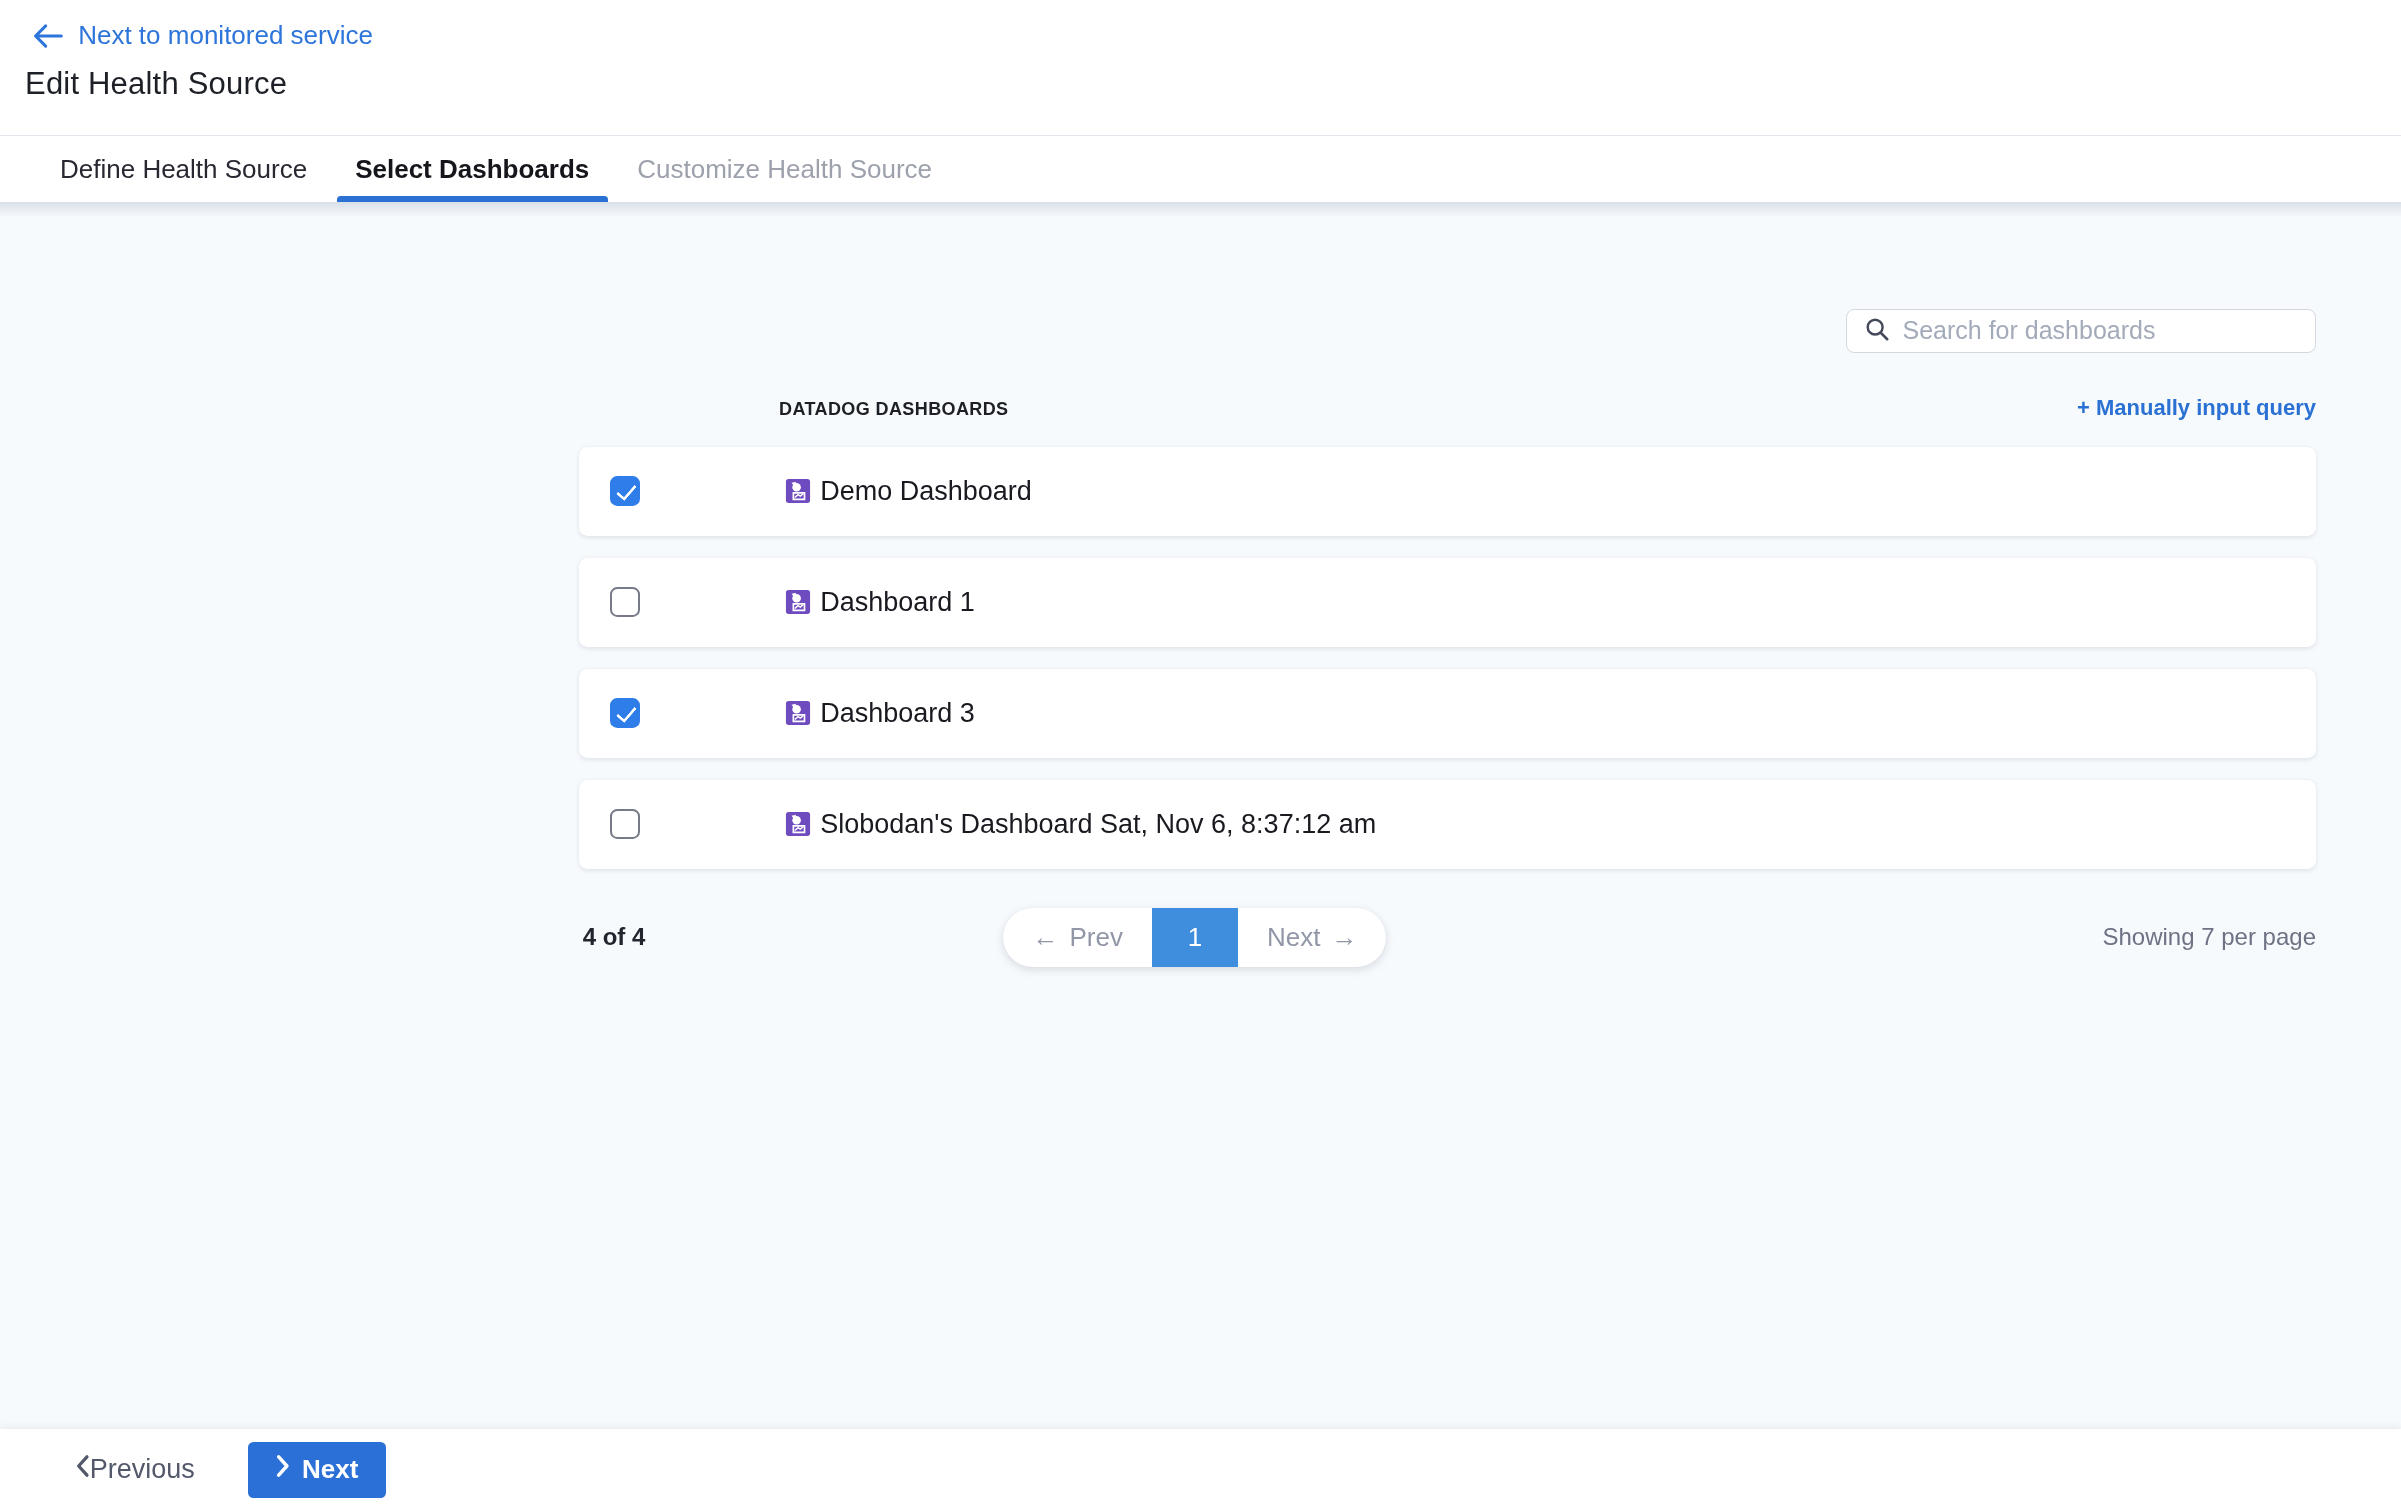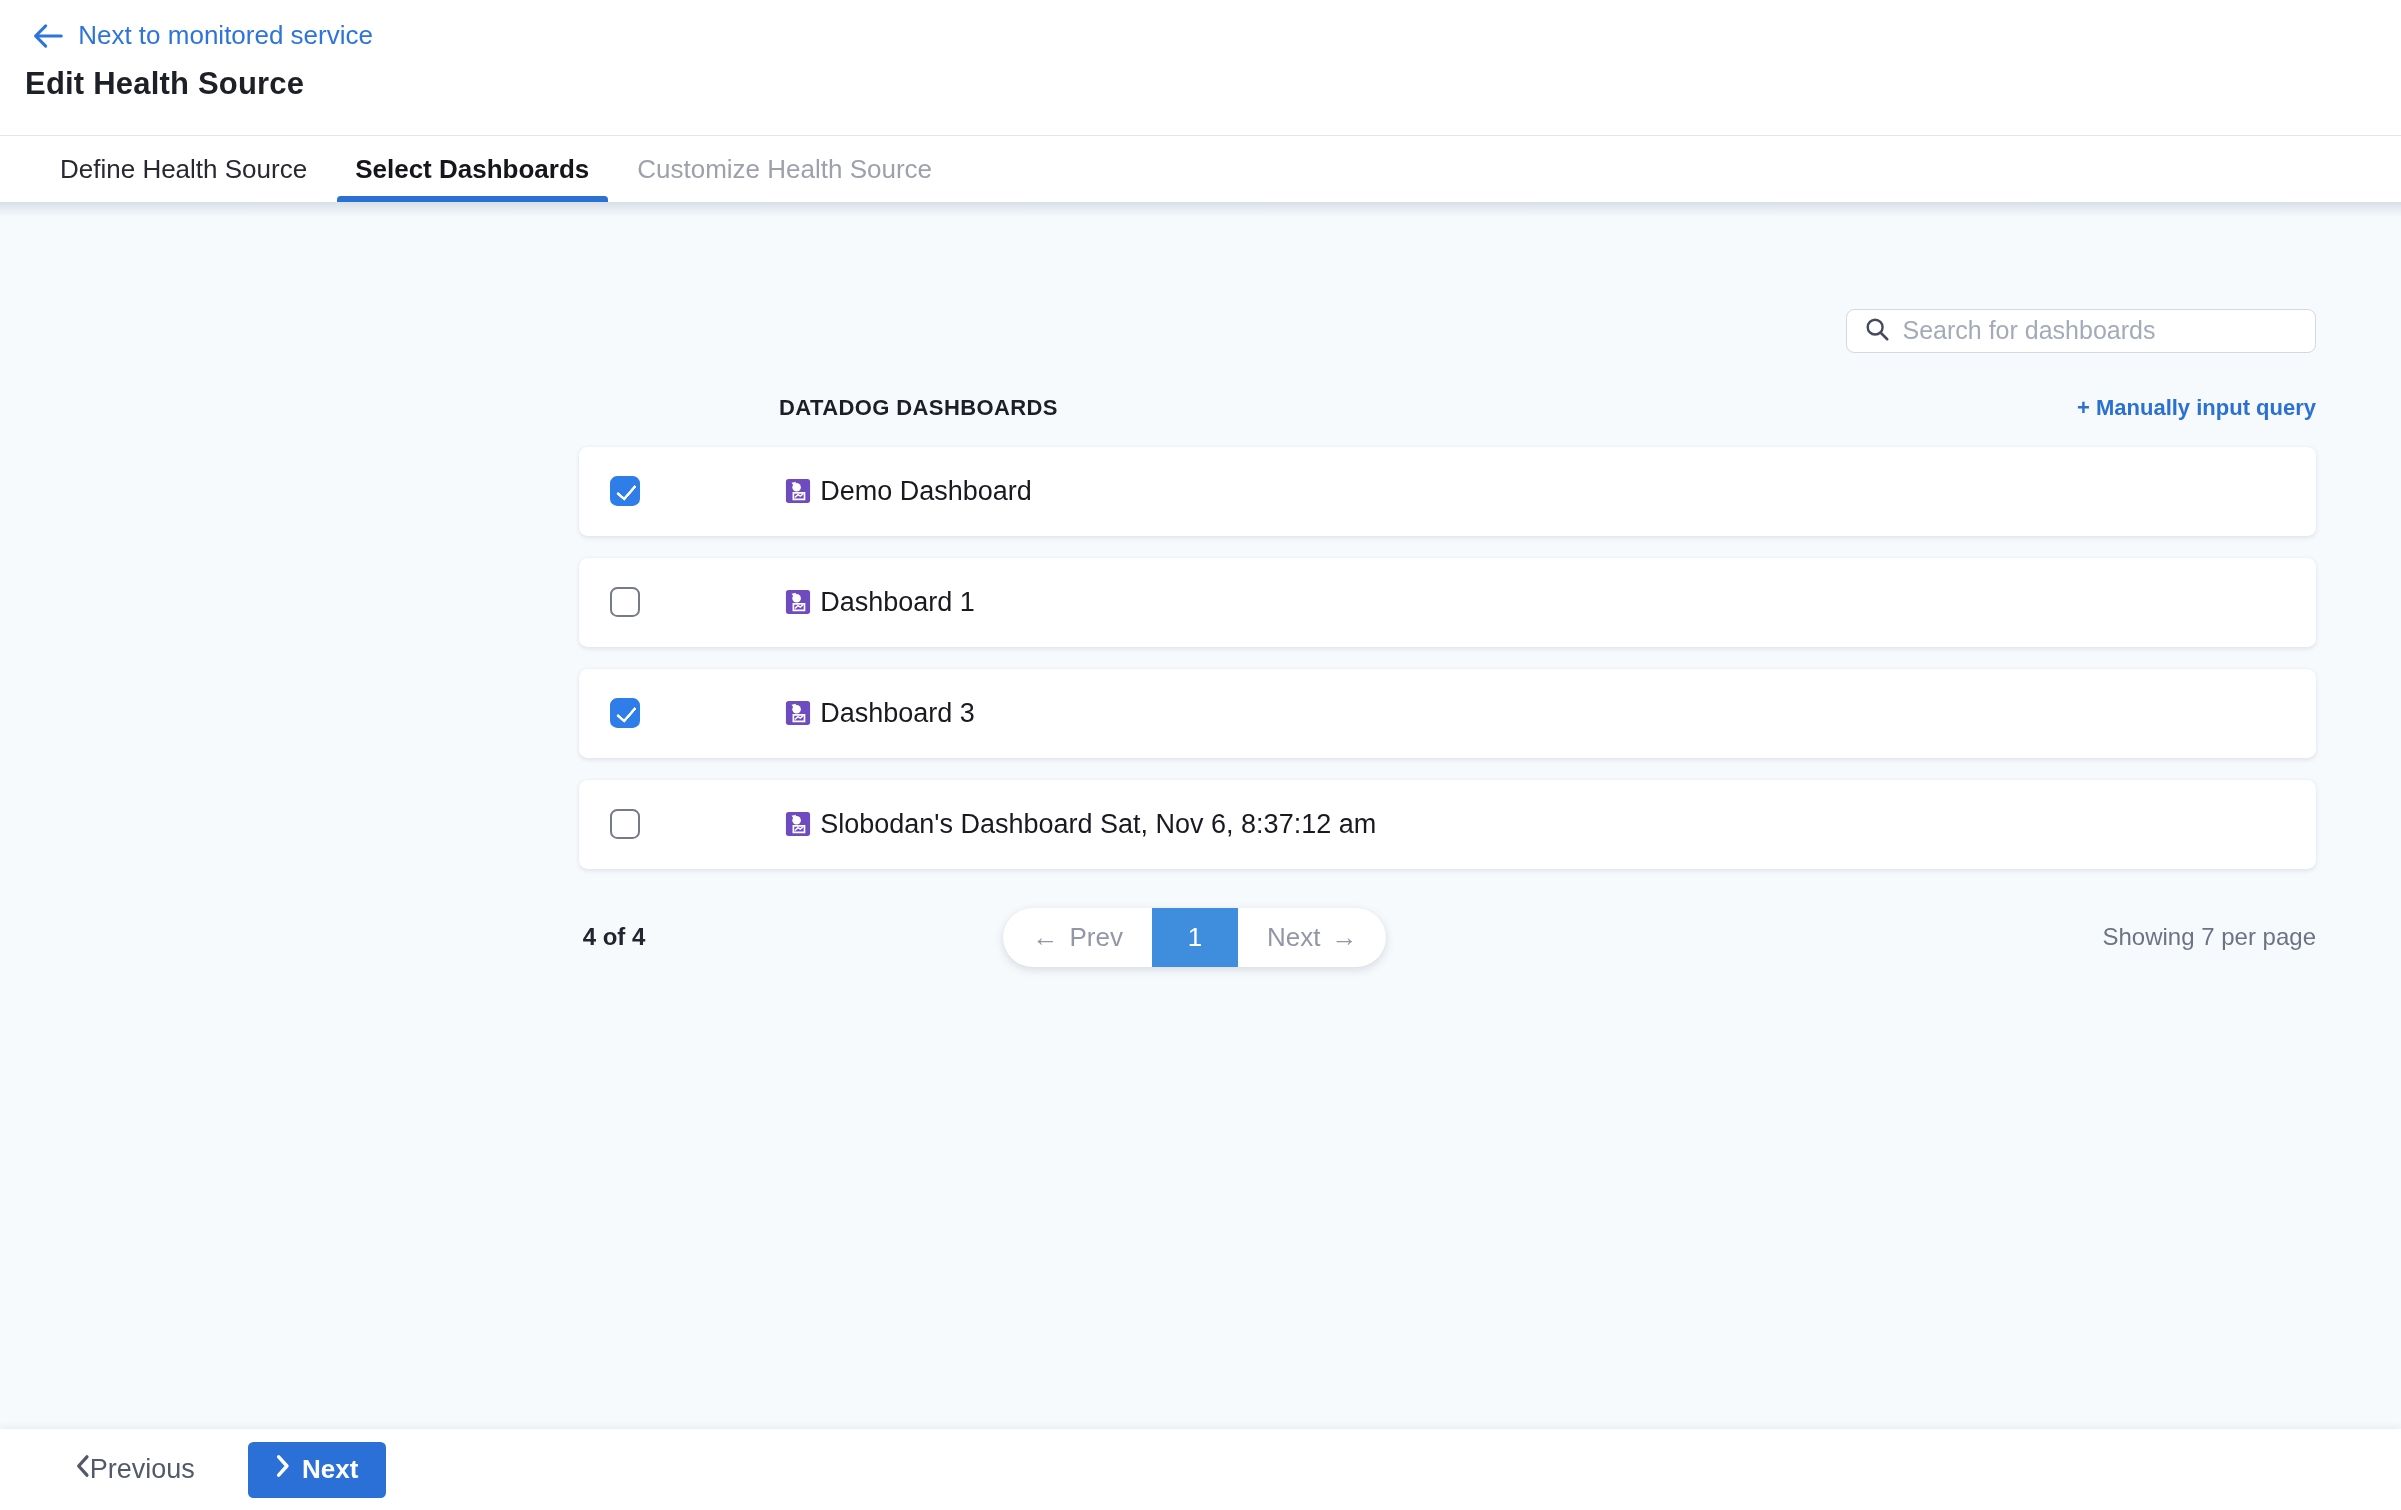--- a/index.html
+++ b/index.html
@@ -12,21 +12,21 @@
   }
   .page { width: 2401px; height: 1510px; display: flex; flex-direction: column; }
 
   
   .header { padding: 20px 25px 0 25px; height: 135px; background: #ffffff; }
   .back-row {
     display: inline-flex; align-items: center; gap: 14.7px;
     color: #2d75da; font-size: 26px; cursor: pointer; padding-left: 5.5px;
   }
   .back-row svg { display: block; }
-  .page-title { margin-top: 14.7px; font-size: 31px; font-weight: bold; color: #1e2027; letter-spacing: 0.2px; }
+  .page-title { margin-top: 14.7px; font-size: 31px; font-weight: normal; color: #1e2027; letter-spacing: 0.2px; }
 
   
   .tabbar {
     height: 67px; background: #ffffff;
     border-top: 0.9px solid #e2e5eb;
     display: flex; align-items: stretch; gap: 48px; padding-left: 60px;
   }
   .tab {
     display: flex; align-items: center; font-size: 26px; color: #272831;
     position: relative; cursor: pointer; white-space: nowrap;
@@ -53,21 +53,21 @@
   .searchbox svg { flex: 0 0 auto; }
   .searchbox input {
     border: none; outline: none; flex: 1; font-size: 25px;
     font-family: inherit; color: #1d1e25; background: transparent;
   }
   .searchbox input::placeholder { color: #a3aab9; }
 
   .list { margin: 42px 85px 0 579px; }
   .list-header { display: flex; align-items: baseline; margin-bottom: 26px; }
   .col-h {
-    margin-left: 200px; font-size: 22px; font-weight: bold;
+    margin-left: 200px; font-size: 18px; font-weight: bold;
     color: #1e1f26; letter-spacing: 0.4px;
   }
   .manual-link {
     margin-left: auto; font-size: 22px; font-weight: bold;
     color: #2b71d3; text-decoration: none; cursor: pointer;
   }
 
   .row {
     height: 89px; background: #ffffff; border-radius: 8.3px;
     box-shadow: 0 1.8px 4.6px rgba(96,97,112,.14), 0 0 0.9px rgba(40,41,61,.06);

